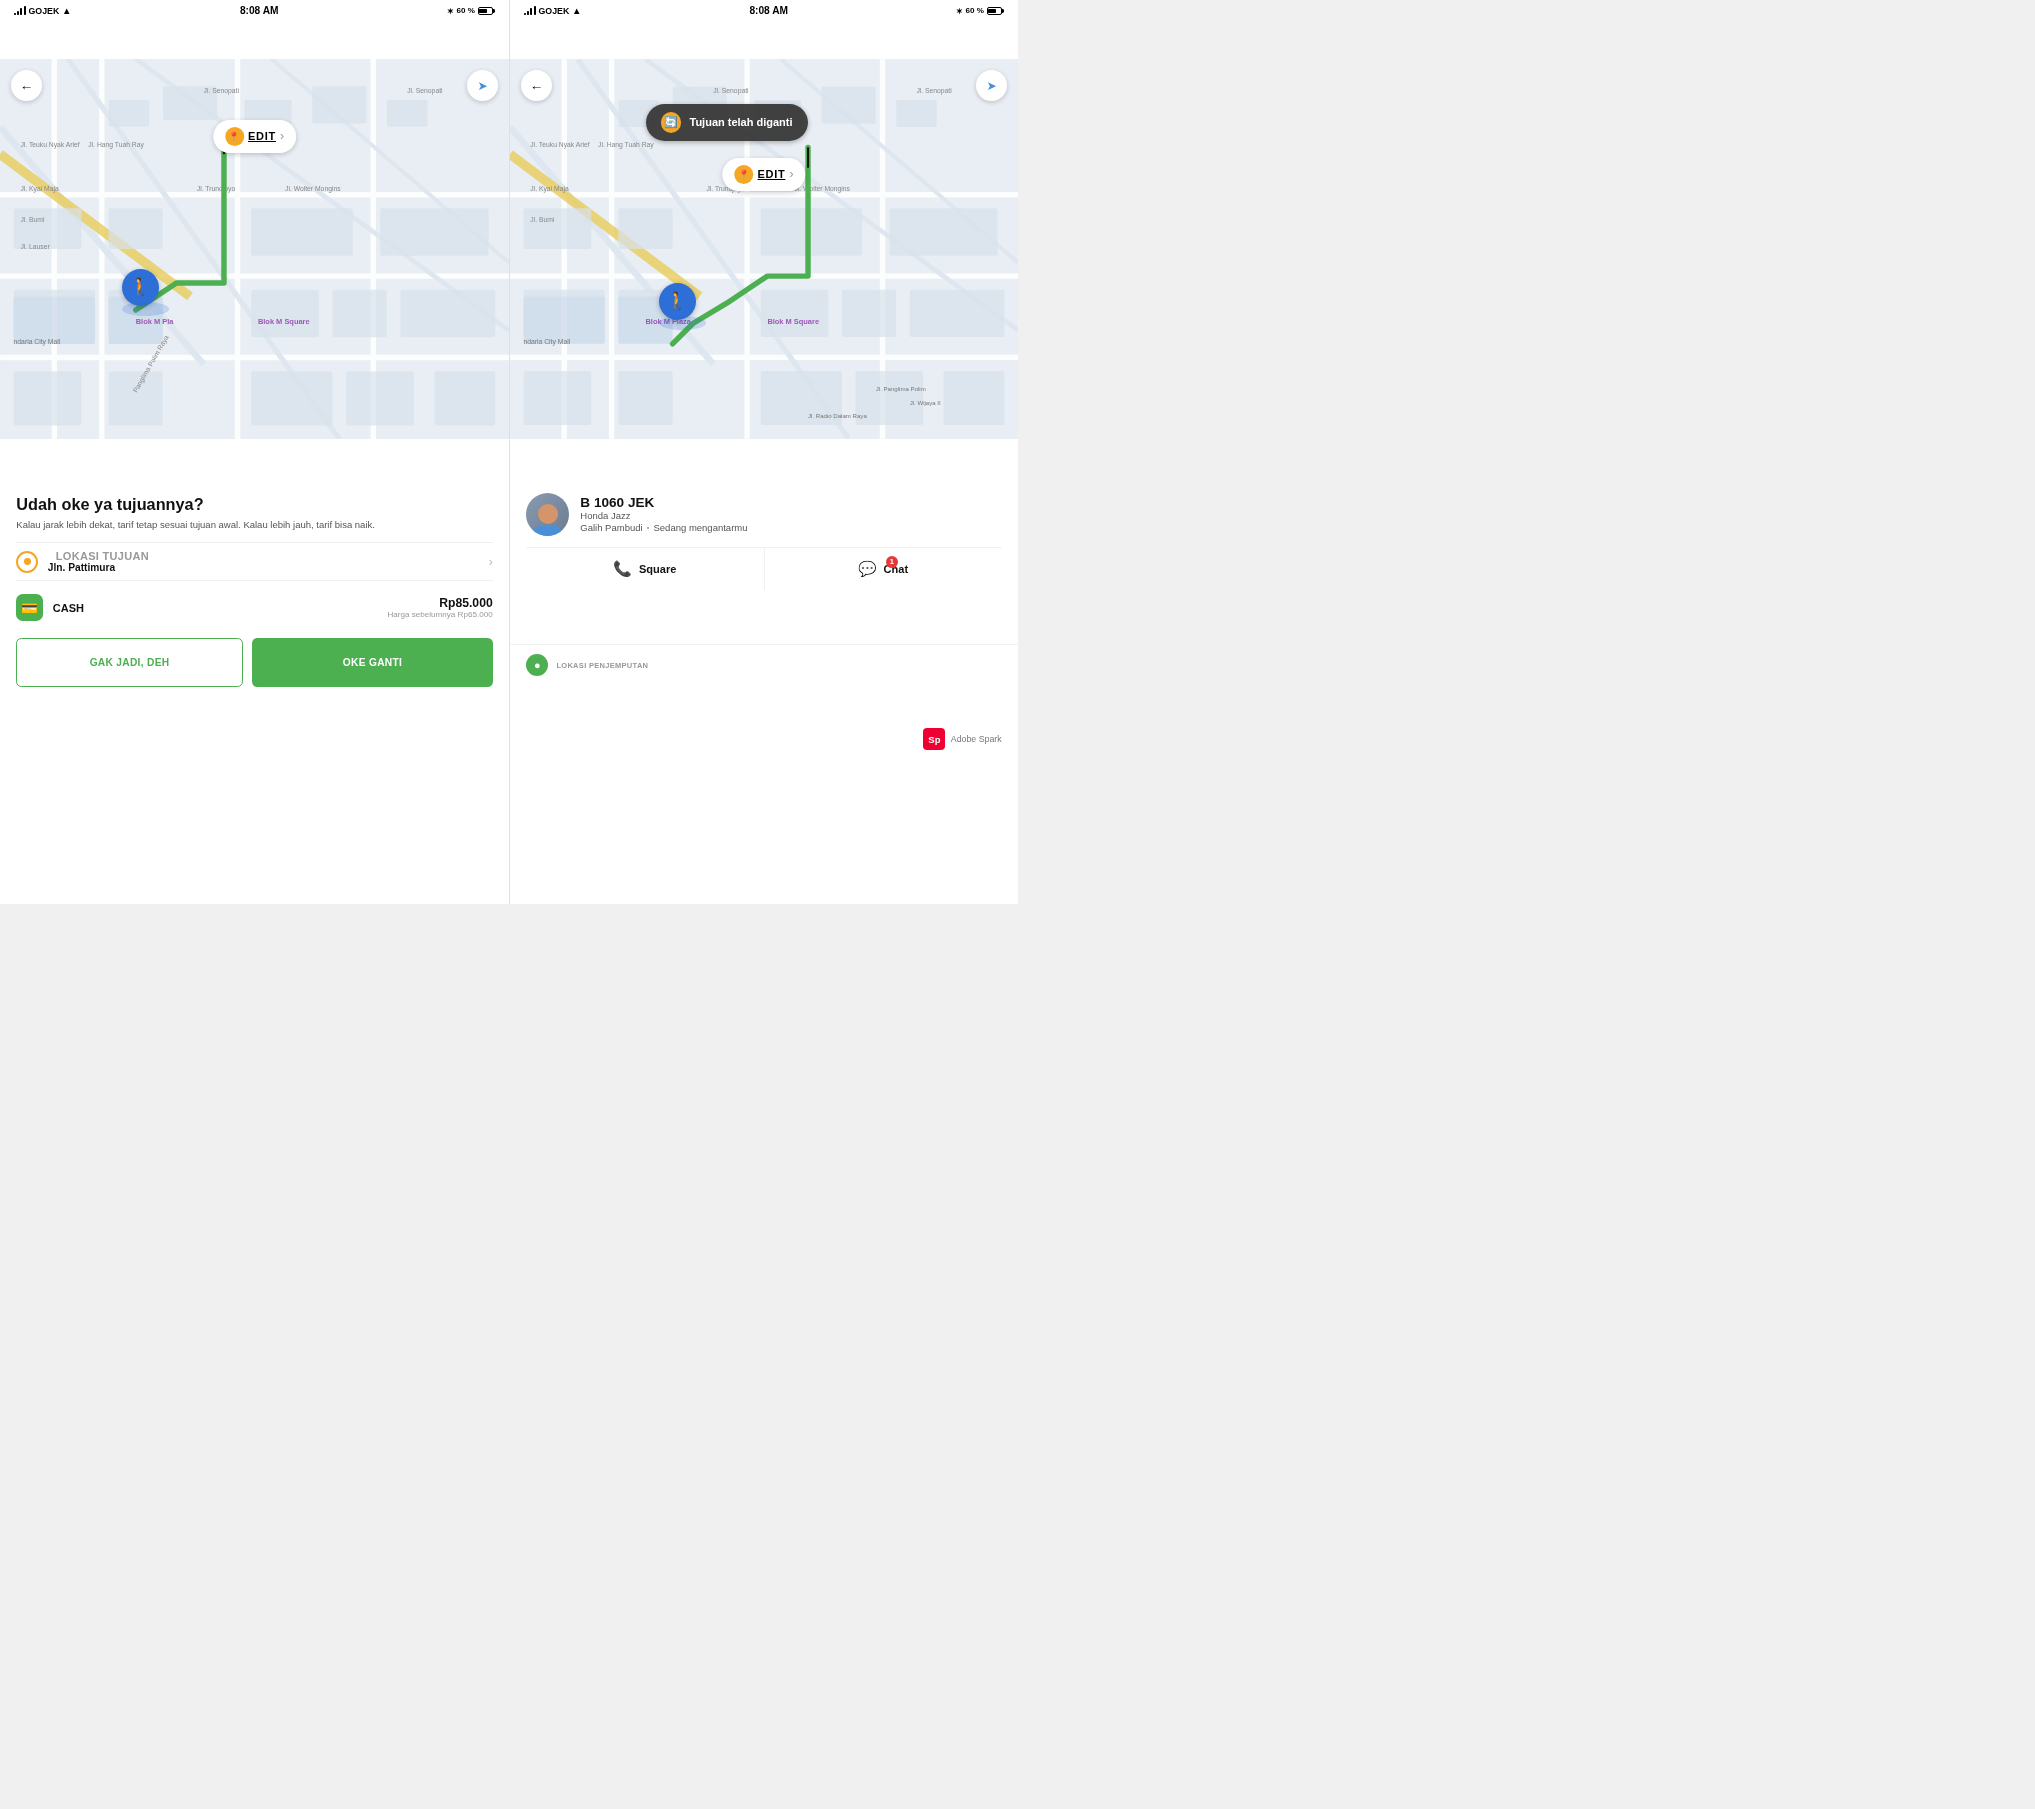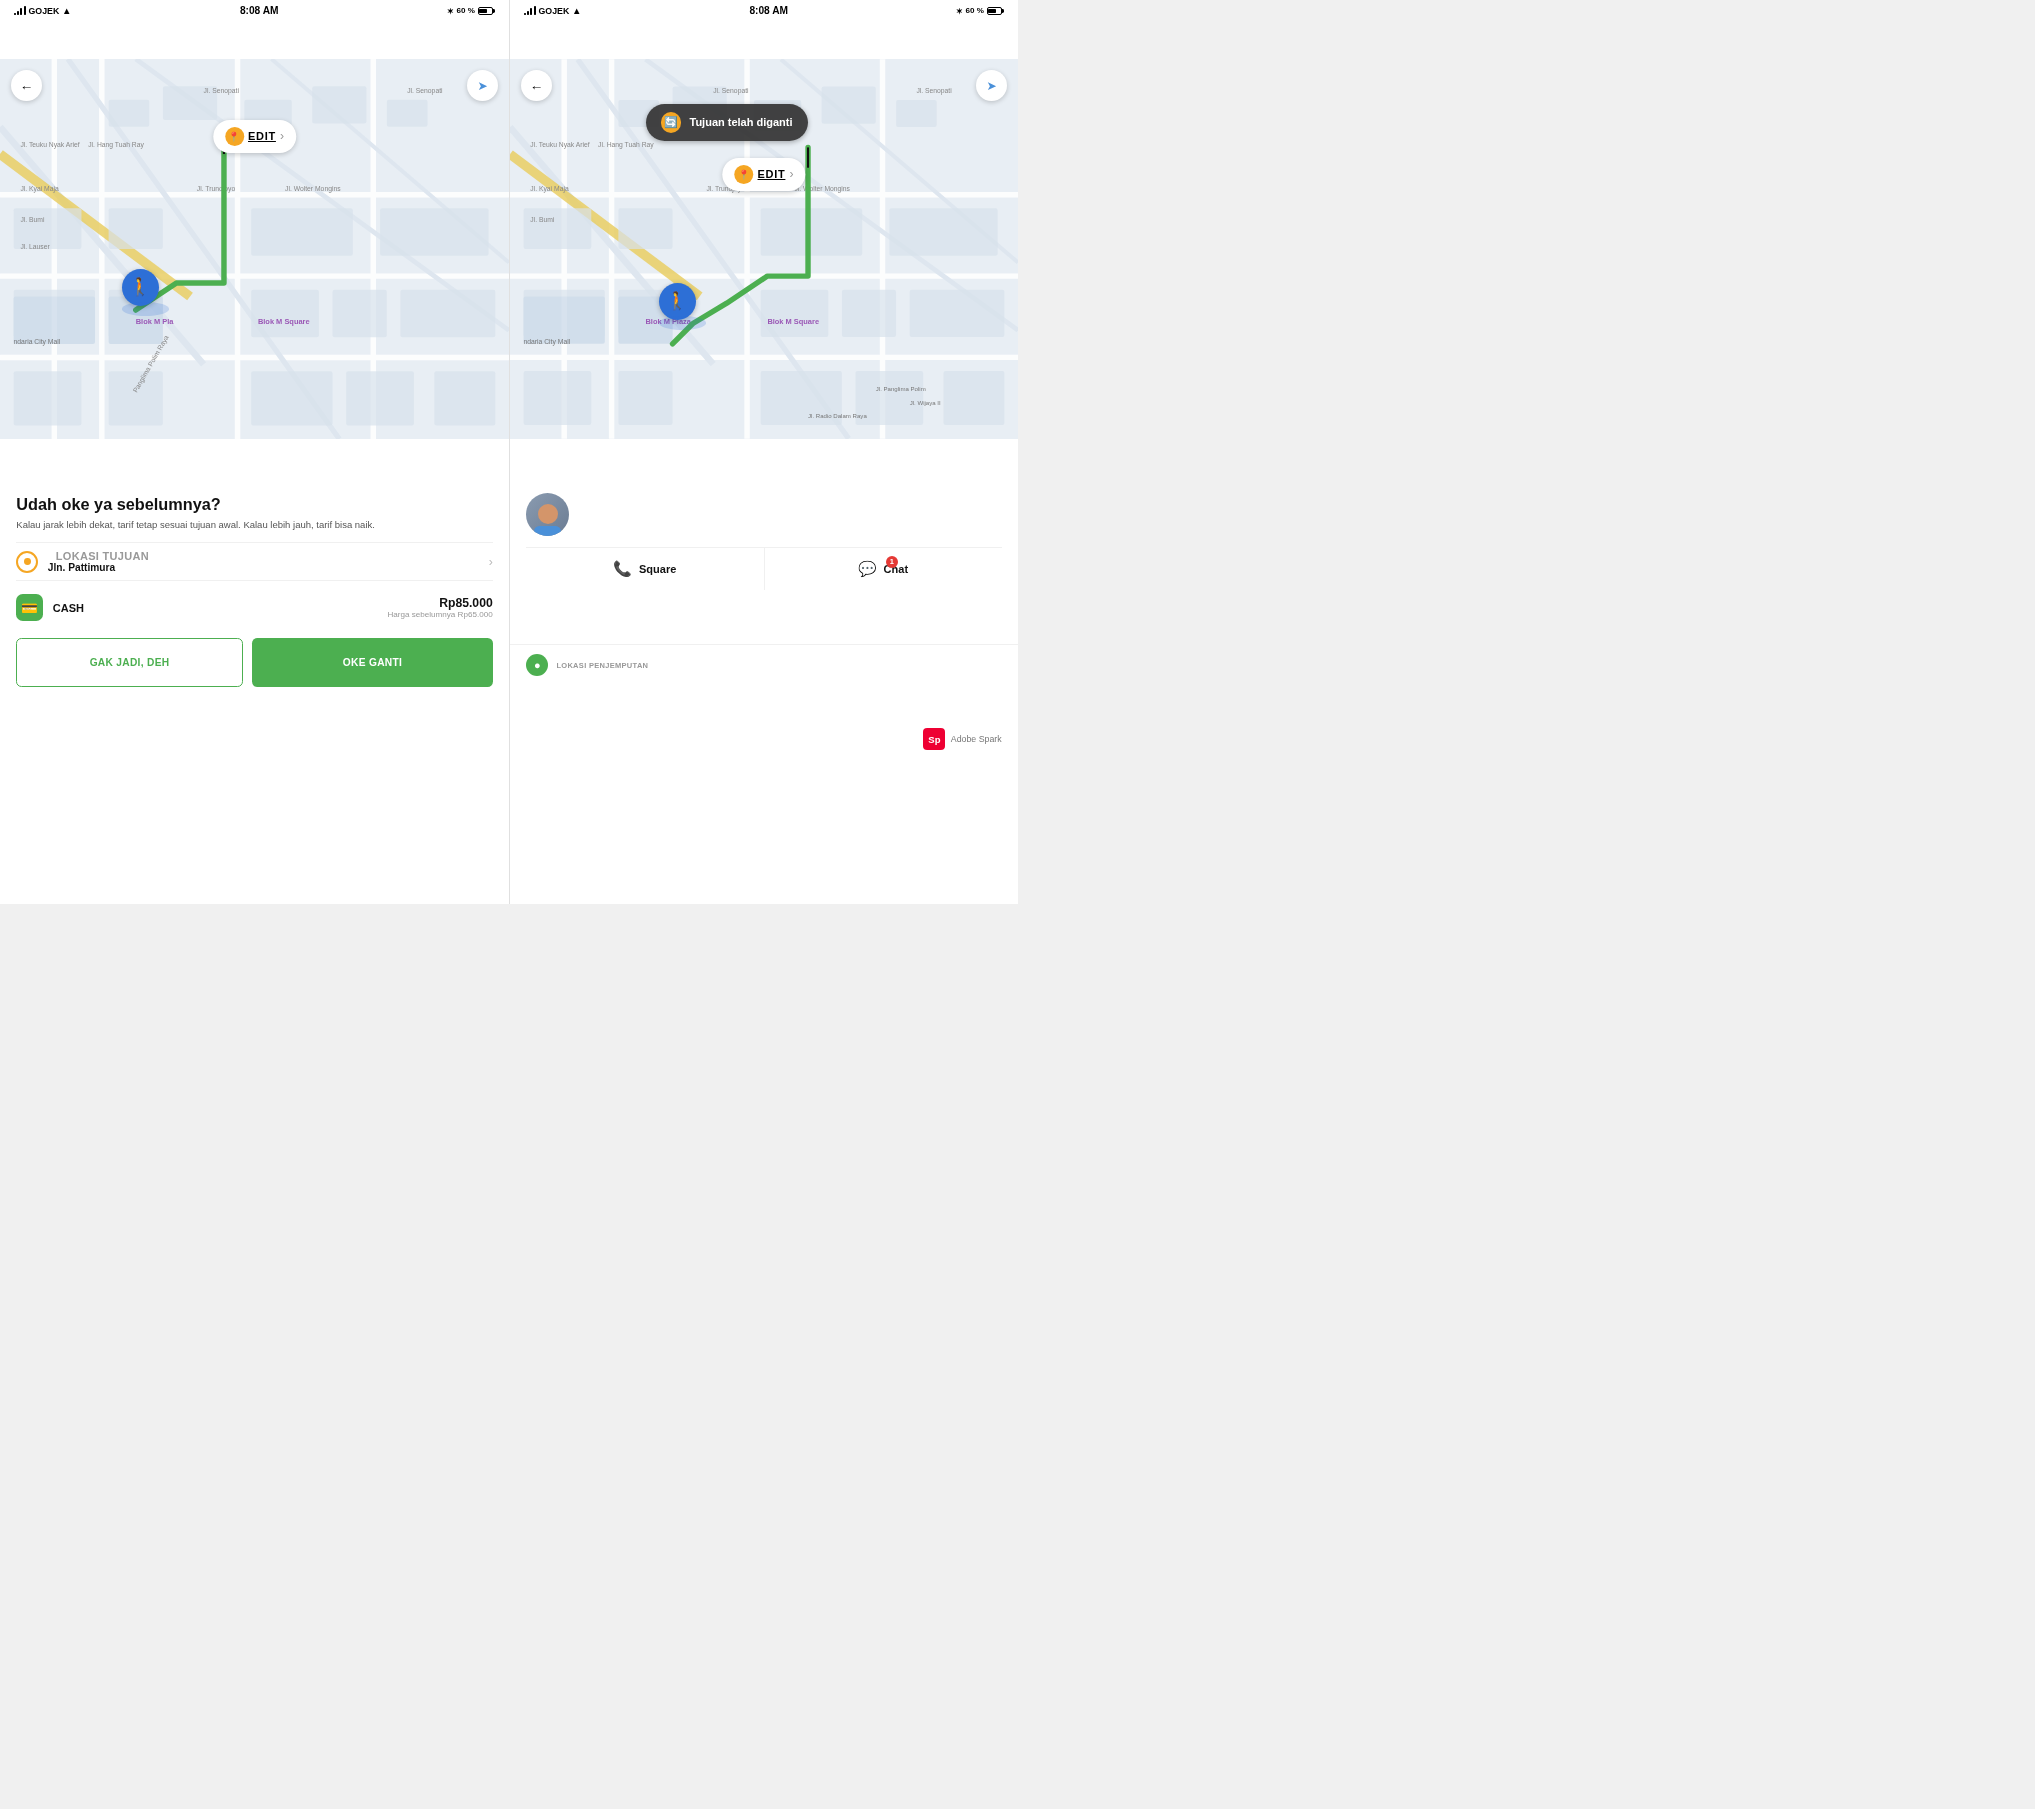--- a/index.html
+++ b/index.html
@@ -520,21 +520,21 @@
     </div>
 
     <div class="rider-marker" style="left:122px; top:210px;">
       <div class="rider-circle">🚶</div>
       <div class="rider-shadow"></div>
     </div>
 
   </div>
 
   <div class="bottom-card">
-    <div class="card-title">Udah oke ya sebelumnya?</div>
+    <div class="card-title">Udah oke ya tujuannya?</div>
     <div class="card-subtitle">Kalau jarak lebih dekat, tarif tetap sesuai tujuan awal. Kalau lebih jauh, tarif bisa naik.</div>
 
     <div class="dest-row">
       <div class="dest-pin">
         <div class="dest-pin-inner"></div>
       </div>
       <div class="dest-info">
         <div class="dest-label">LOKASI TUJUAN</div>
         <div class="dest-name">Jln. Pattimura</div>
       </div>
@@ -685,20 +685,29 @@
       <div class="driver-avatar">
         <div class="driver-avatar-inner">
 
           <div class="driver-face">
             <div class="driver-head"></div>
             <div class="driver-shirt"></div>
           </div>
         </div>
       </div>
 
+      <div class="driver-info">
+        <div class="driver-plate">B 1060 JEK</div>
+        <div class="driver-car">Honda Jazz</div>
+        <div class="driver-status-row">
+          <span class="driver-name">Galih Pambudi</span>
+          <div class="dot-separator"></div>
+          <span class="driver-status-text">Sedang mengantarmu</span>
+        </div>
+      </div>
     </div>
 
     <div class="contact-row">
       <div class="contact-btn">
         <span class="contact-icon">📞</span>
         <span>Square</span>
       </div>
       <div class="contact-btn">
         <span class="contact-icon">💬</span>
         <div class="badge">1</div>

